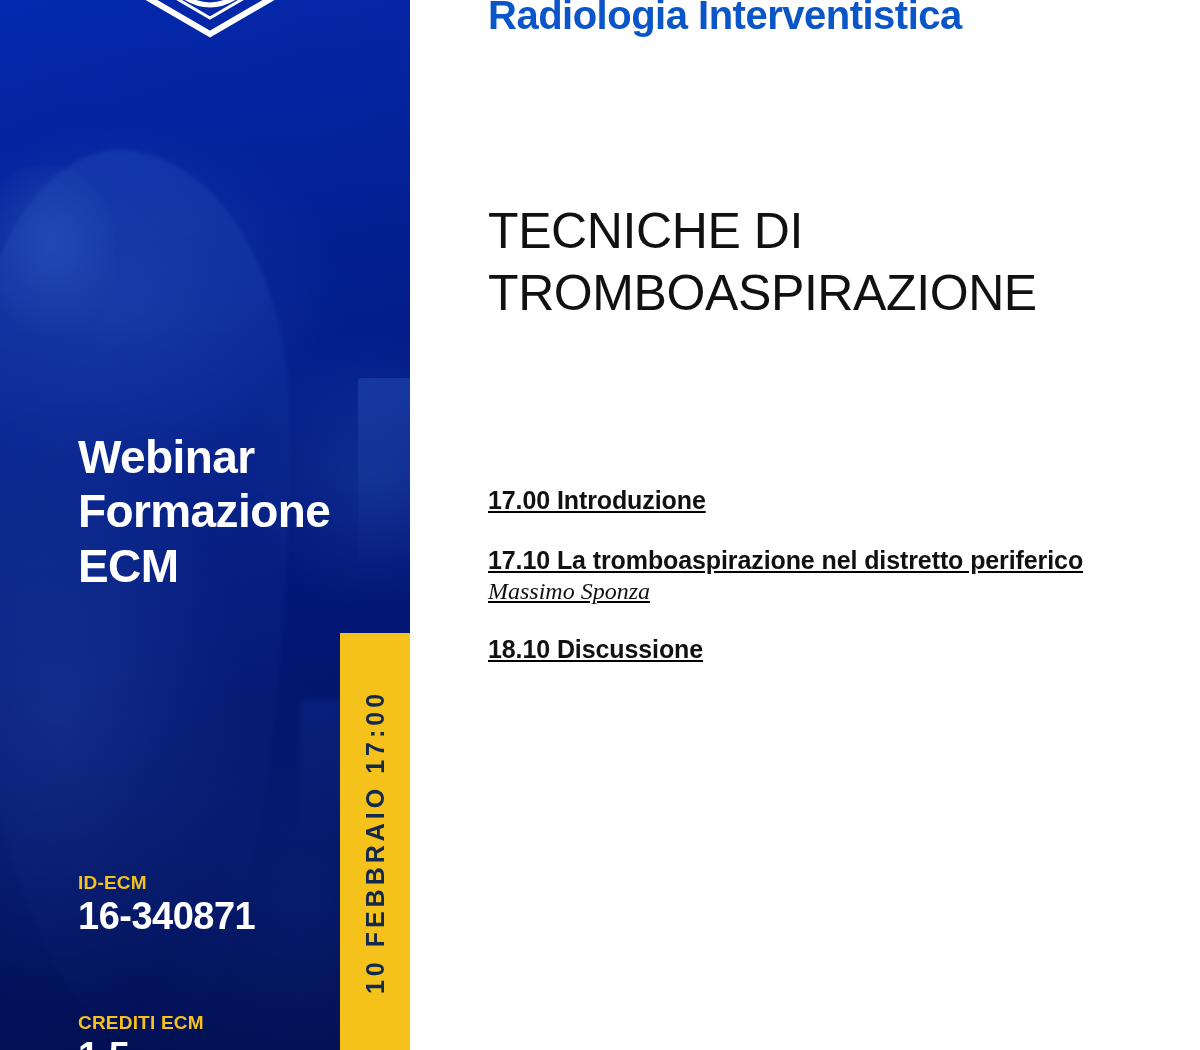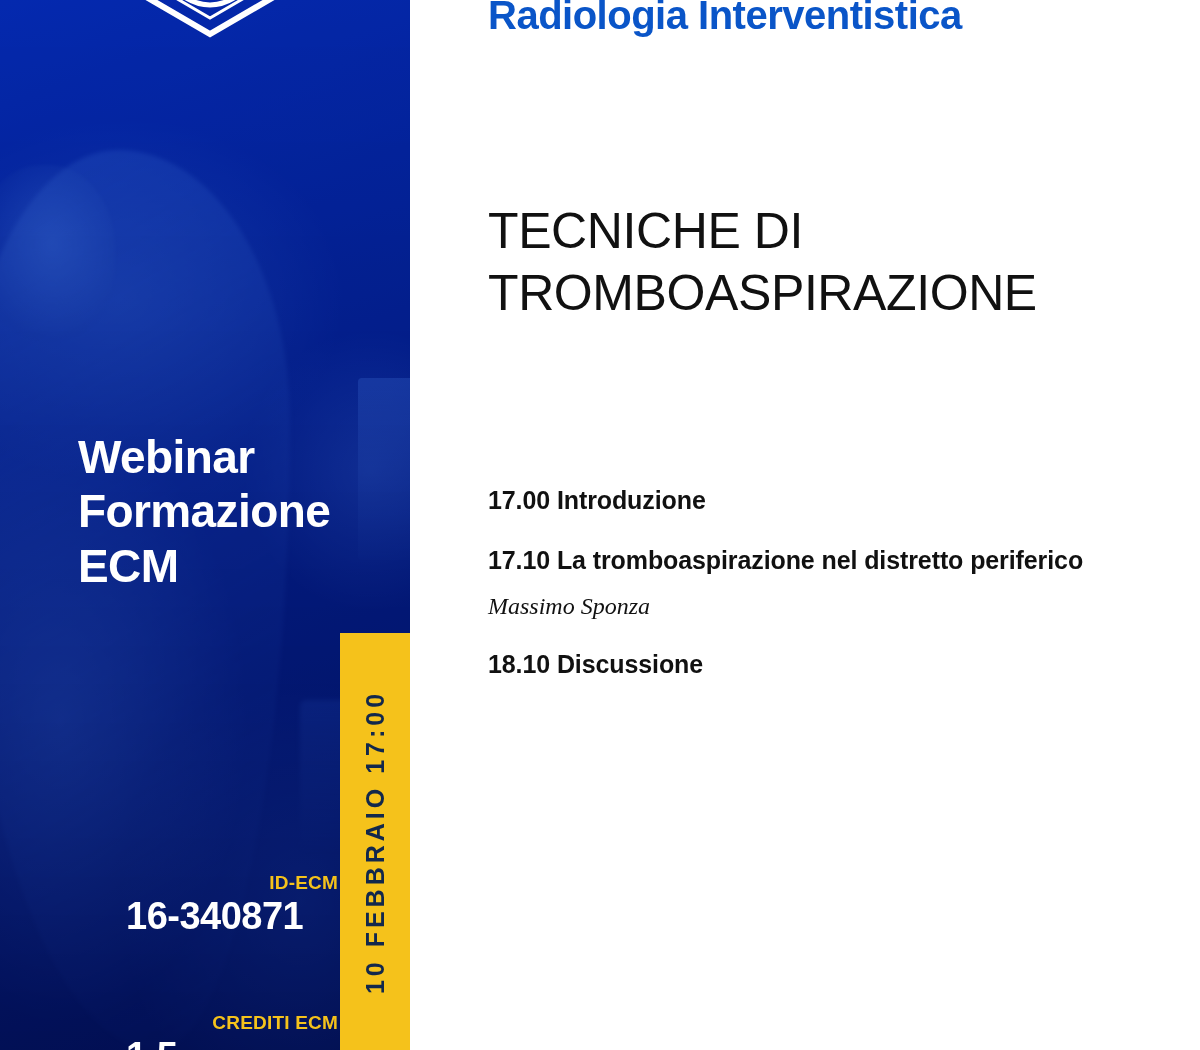--- a/index.html
+++ b/index.html
@@ -96,30 +96,28 @@
   .ecm-block {
     position: absolute;
     left: 78px; top: 872px;
     width: 260px;
   }
   .ecm-label {
     color: #f5c21b;
     font-weight: 700;
     font-size: 19px;
     letter-spacing: 0.2px;
-    text-align: right;
   }
   .ecm-value {
     color: #ffffff;
     font-weight: 700;
     font-size: 38px;
     line-height: 1.1;
     letter-spacing: -0.5px;
     margin-top: 2px;
-    margin-left: 48px;
   }
   .credits-block {
     position: absolute;
     left: 78px; top: 1012px;
     width: 260px;
   }
 
   
   .date-bar {
     position: absolute;
@@ -171,35 +169,35 @@
     left: 78px; top: 470px;
     width: 660px;
   }
   .moderator {
     font-family: "Liberation Serif", serif;
     font-style: italic;
     font-size: 25px;
     color: #111111;
     margin-bottom: 30px;
   }
-  .prog-item { margin-bottom: 28px; }
+  .prog-item { margin-bottom: 28px; text-decoration: underline; }
   .prog-head {
     font-weight: 700;
     font-size: 25px;
     line-height: 1.26;
     color: #111111;
     letter-spacing: -0.1px;
   }
   .prog-speaker {
     font-family: "Liberation Serif", serif;
     font-style: italic;
     font-size: 24px;
     color: #111111;
     line-height: 1.25;
-    margin-top: 15px;
+    margin-top: 0;
   }
 </style>
 </head>
 <body>
 
 <div class="poster">
 
   <div class="left-panel">
     <div class="photo-layer"></div>
     <div class="photo-figure"></div>

